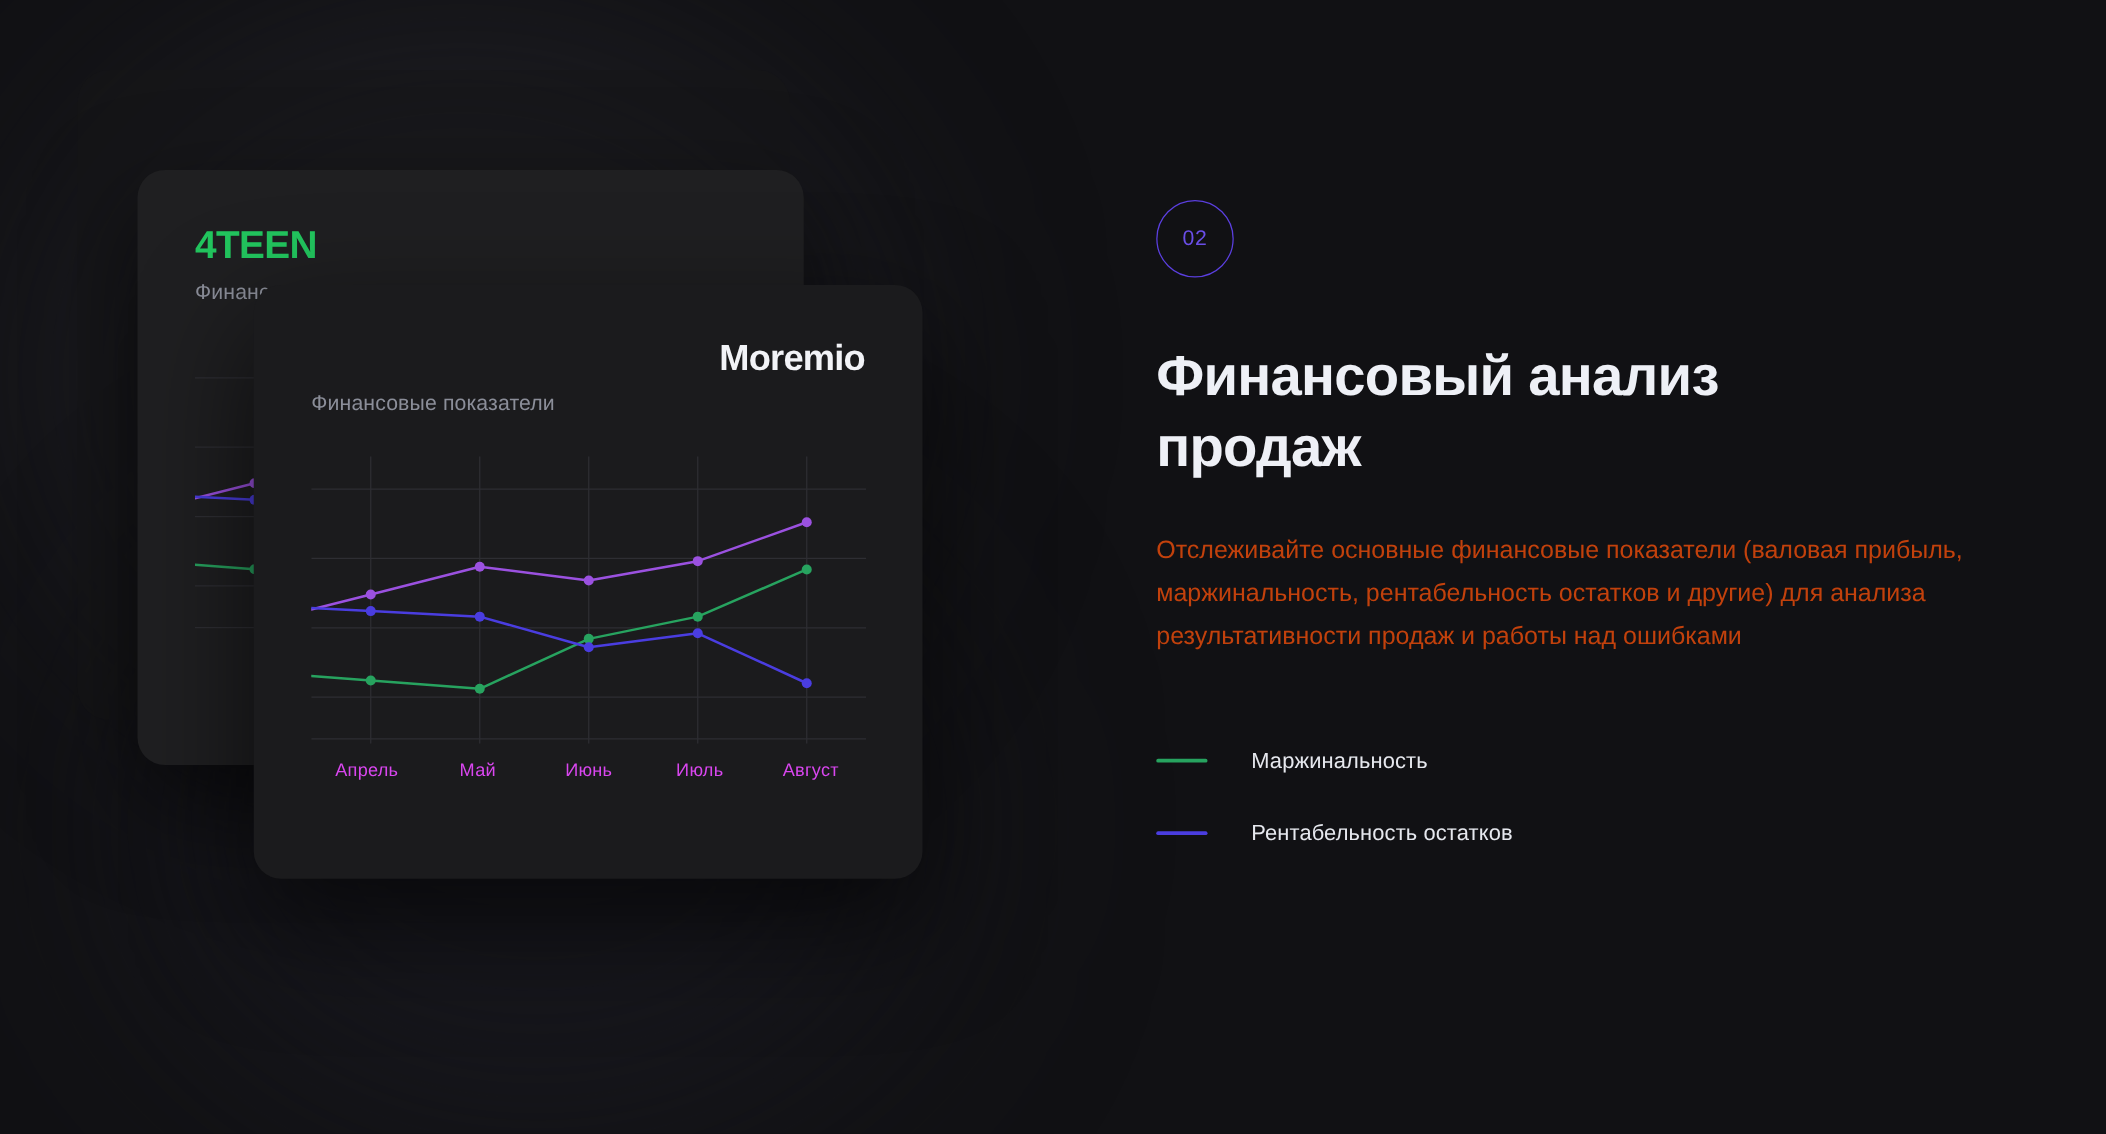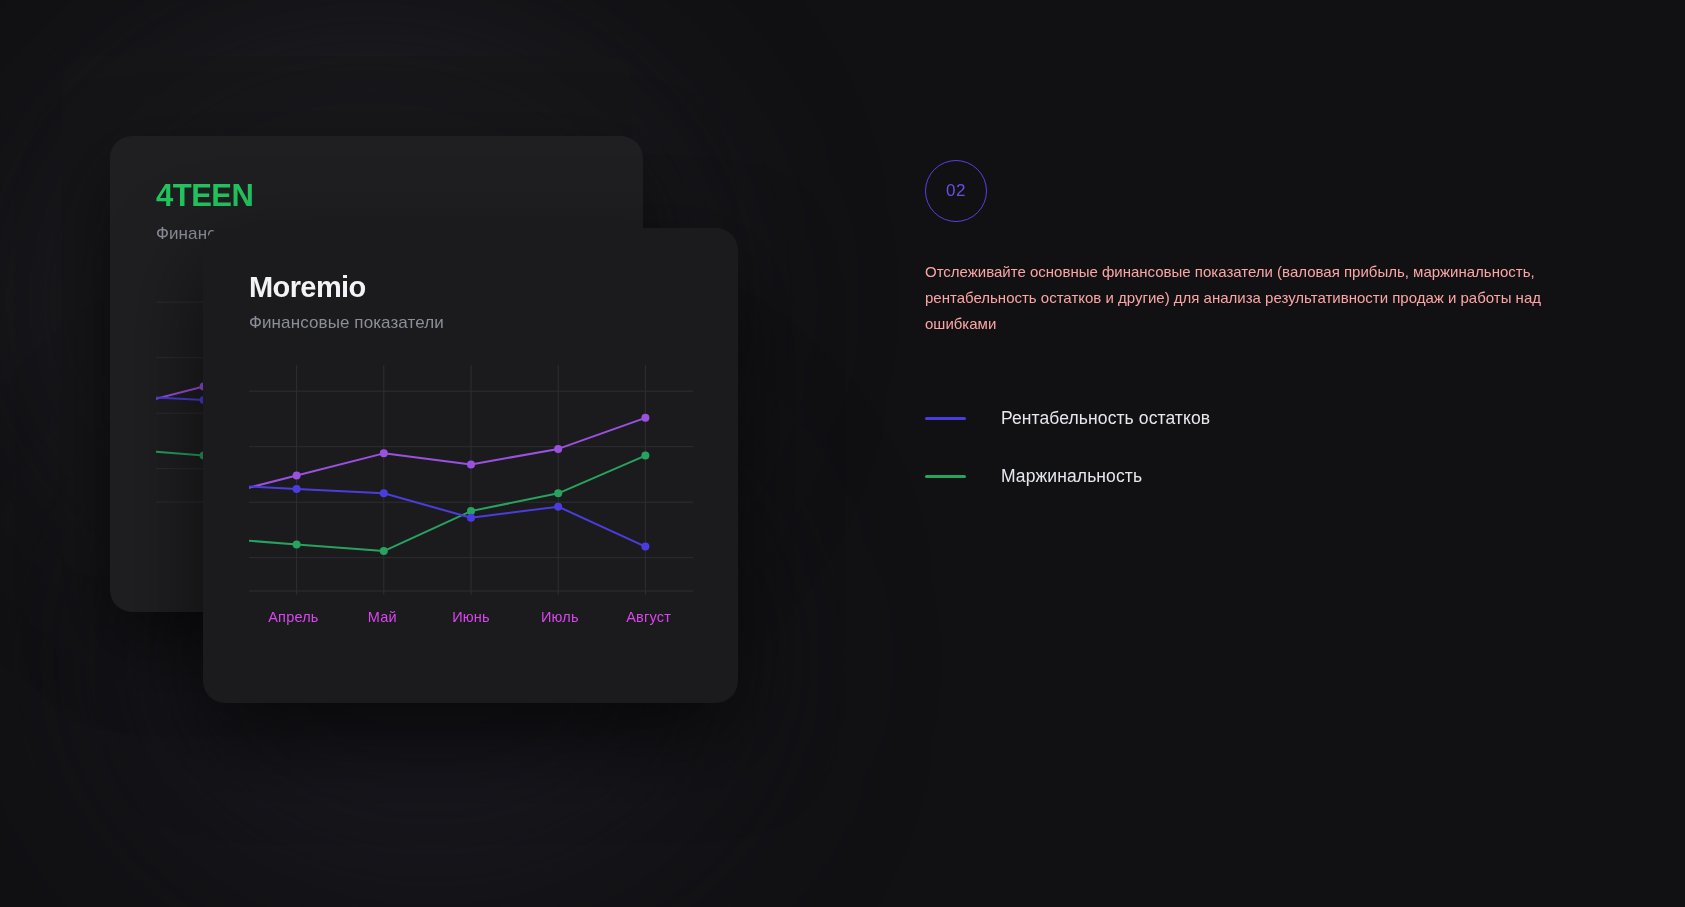--- a/index.html
+++ b/index.html
@@ -79,20 +79,21 @@
     font-size: 31px;
     font-weight: 700;
     letter-spacing: -0.5px;
     color: #22c55e;
     line-height: 1.05;
   }
   .brand-title.front {
     color: #f2f3f7;
     font-size: 29px;
     letter-spacing: -0.6px;
+    text-align: right;
   }
   .brand-sub {
     margin-top: 11px;
     font-size: 17px;
     color: #8b8e99;
     letter-spacing: 0.1px;
     white-space: nowrap;
   }
 
   
@@ -145,23 +146,23 @@
     font-size: 45px;
     font-weight: 700;
     line-height: 1.26;
     letter-spacing: -0.6px;
     color: #eef0f6;
     max-width: 560px;
   }
 
   .panel-body {
     margin-top: 37px;
-    font-size: 15px;
+    font-size: 20px;
     line-height: 1.72;
-    color: #fca5a5;
+    color: #c2410c;
     max-width: 655px;
   }
 
   .legend { margin-top: 53px; }
 
   .legend-row {
     display: flex;
     align-items: center;
     height: 58px;
   }
@@ -291,29 +292,30 @@
     </div>
 
   </div>
 
   <div class="panel">
 
     <div class="badge">
       <span>02</span>
     </div>
 
+    <h1 class="panel-title">Финансовый анализ продаж</h1>
 
     <p class="panel-body">Отслеживайте основные финансовые показатели (валовая прибыль, маржинальность, рентабельность остатков и другие) для анализа результативности продаж и работы над ошибками</p>
 
     <div class="legend" id="legend">
+        <div class="legend-row">
+          <span class="legend-dash" style="background: rgb(39, 163, 95);"></span>
+          <span class="legend-label">Маржинальность</span>
+        </div>
         <div class="legend-row">
           <span class="legend-dash" style="background: rgb(74, 61, 224);"></span>
           <span class="legend-label">Рентабельность остатков</span>
         </div>
-        <div class="legend-row">
-          <span class="legend-dash" style="background: rgb(39, 163, 95);"></span>
-          <span class="legend-label">Маржинальность</span>
-        </div>
       </div>
 
   </div>
 
 </div>
 
 </body></html>

